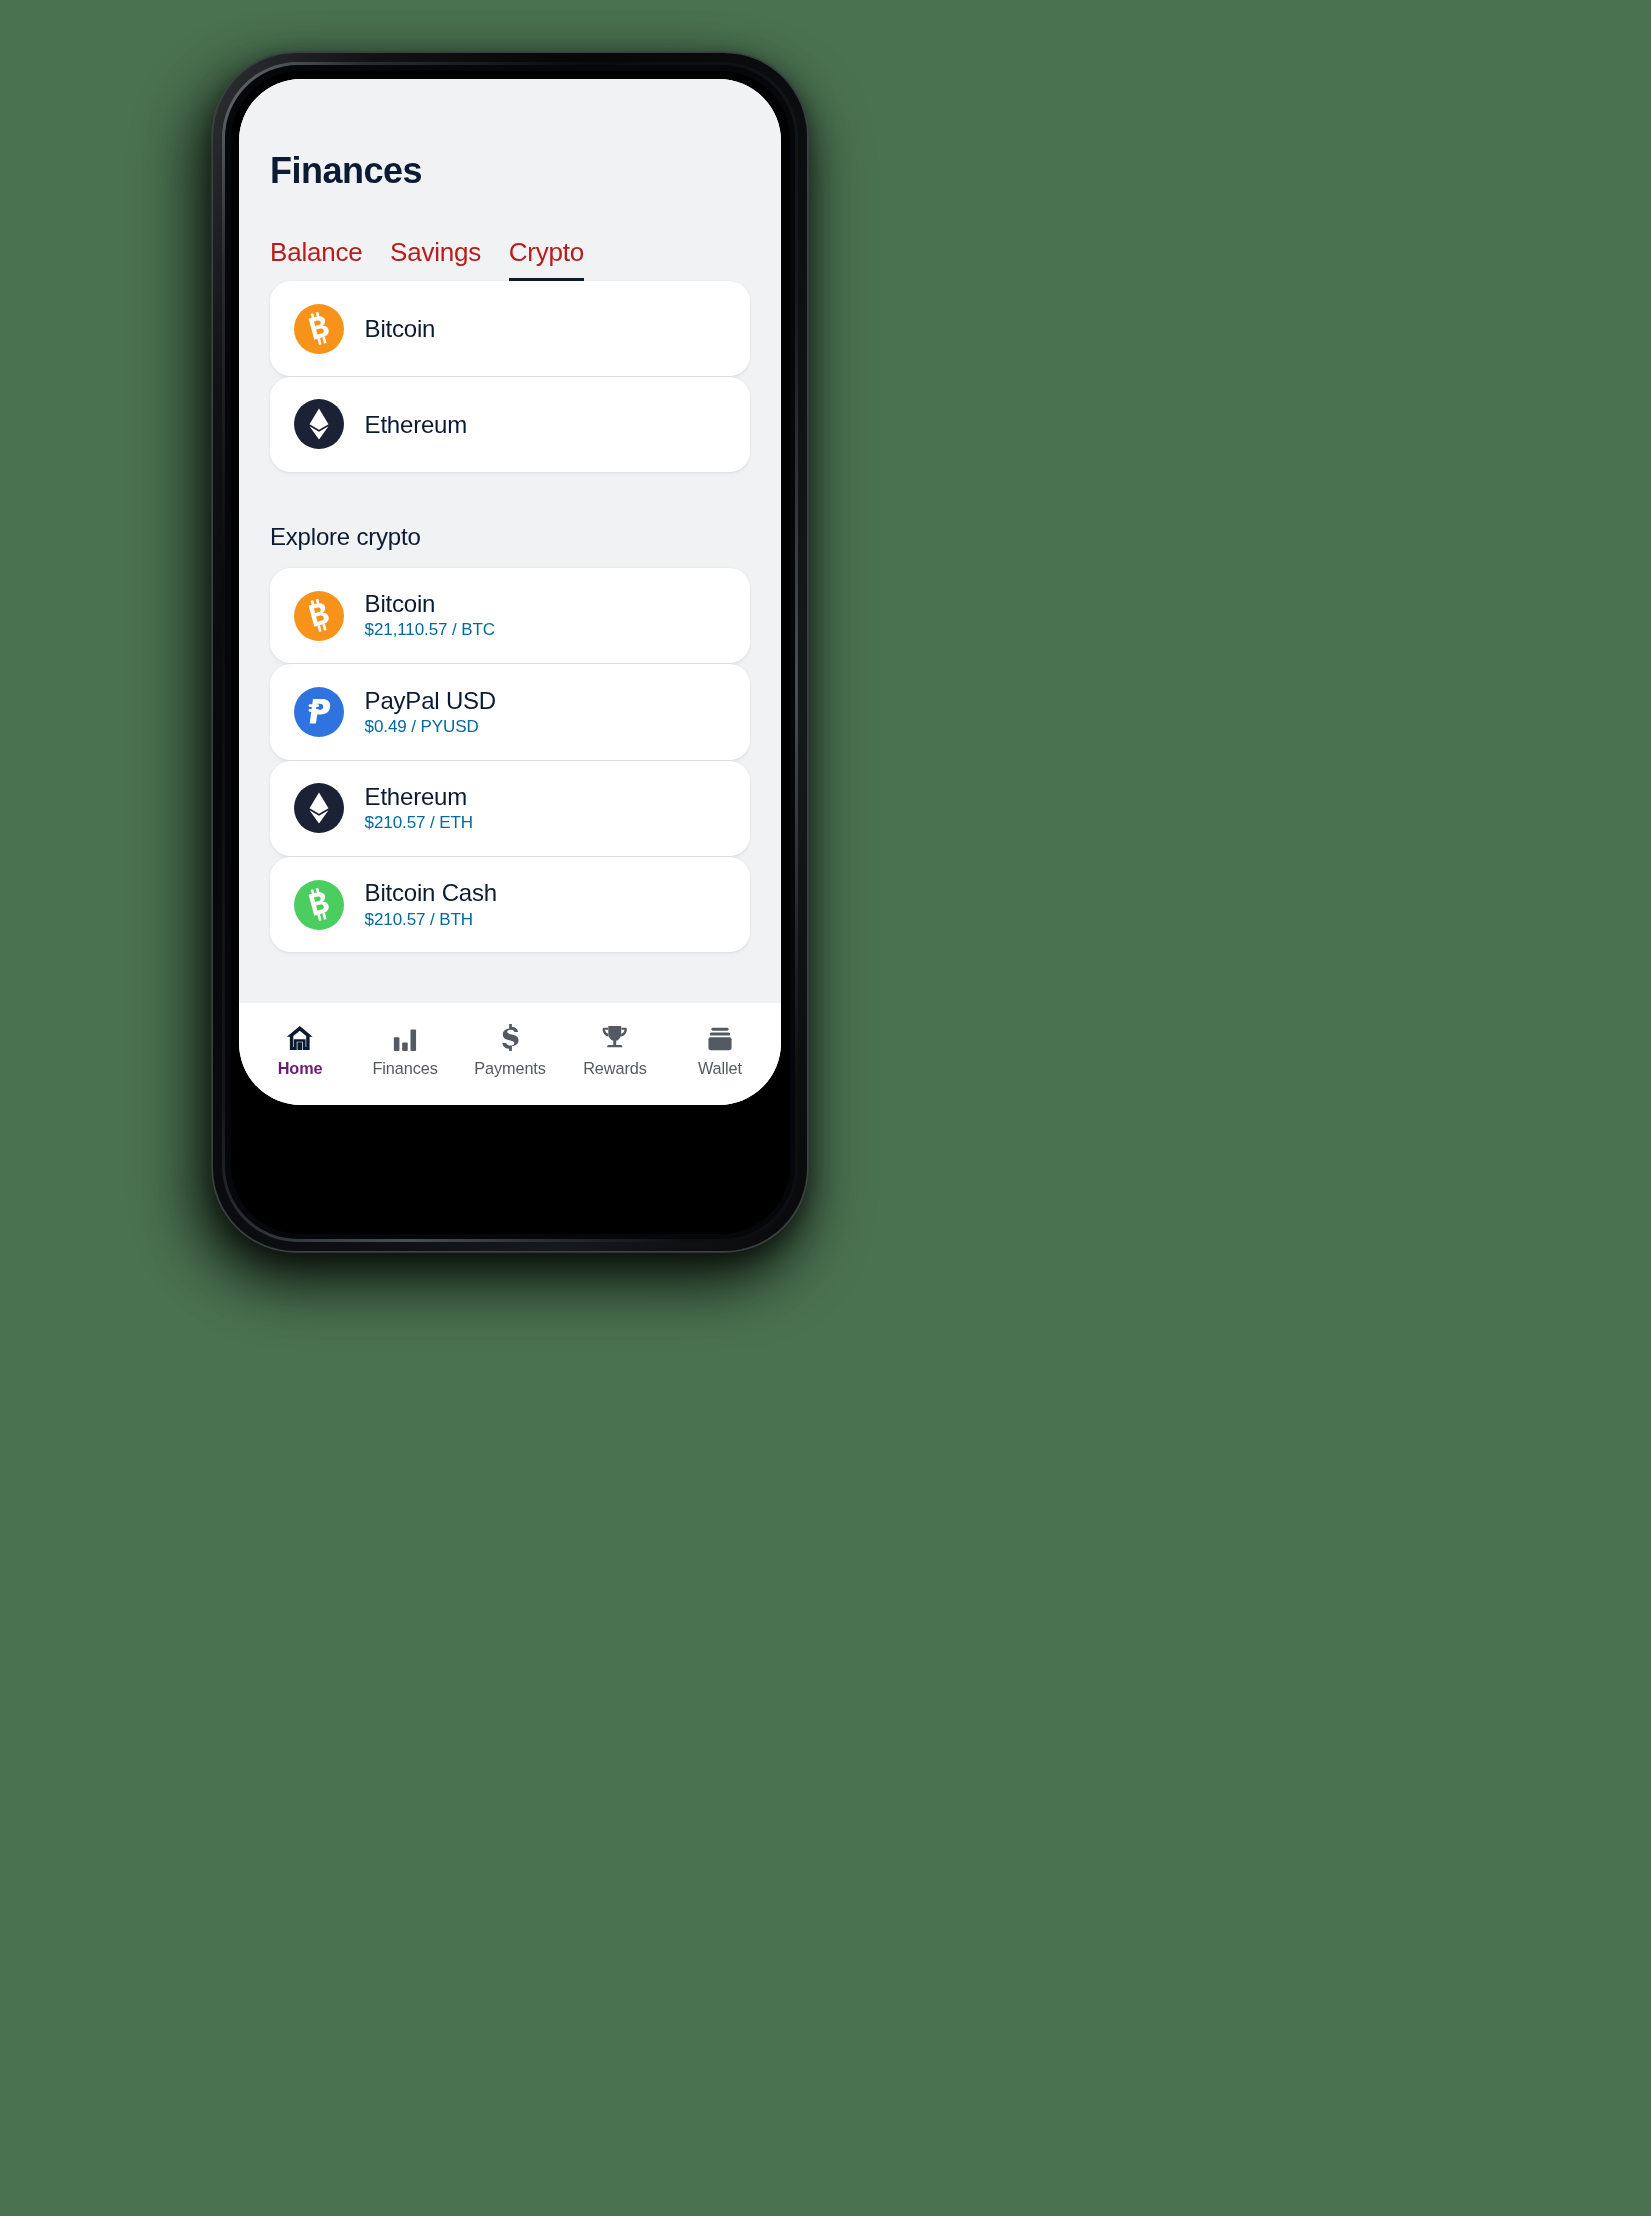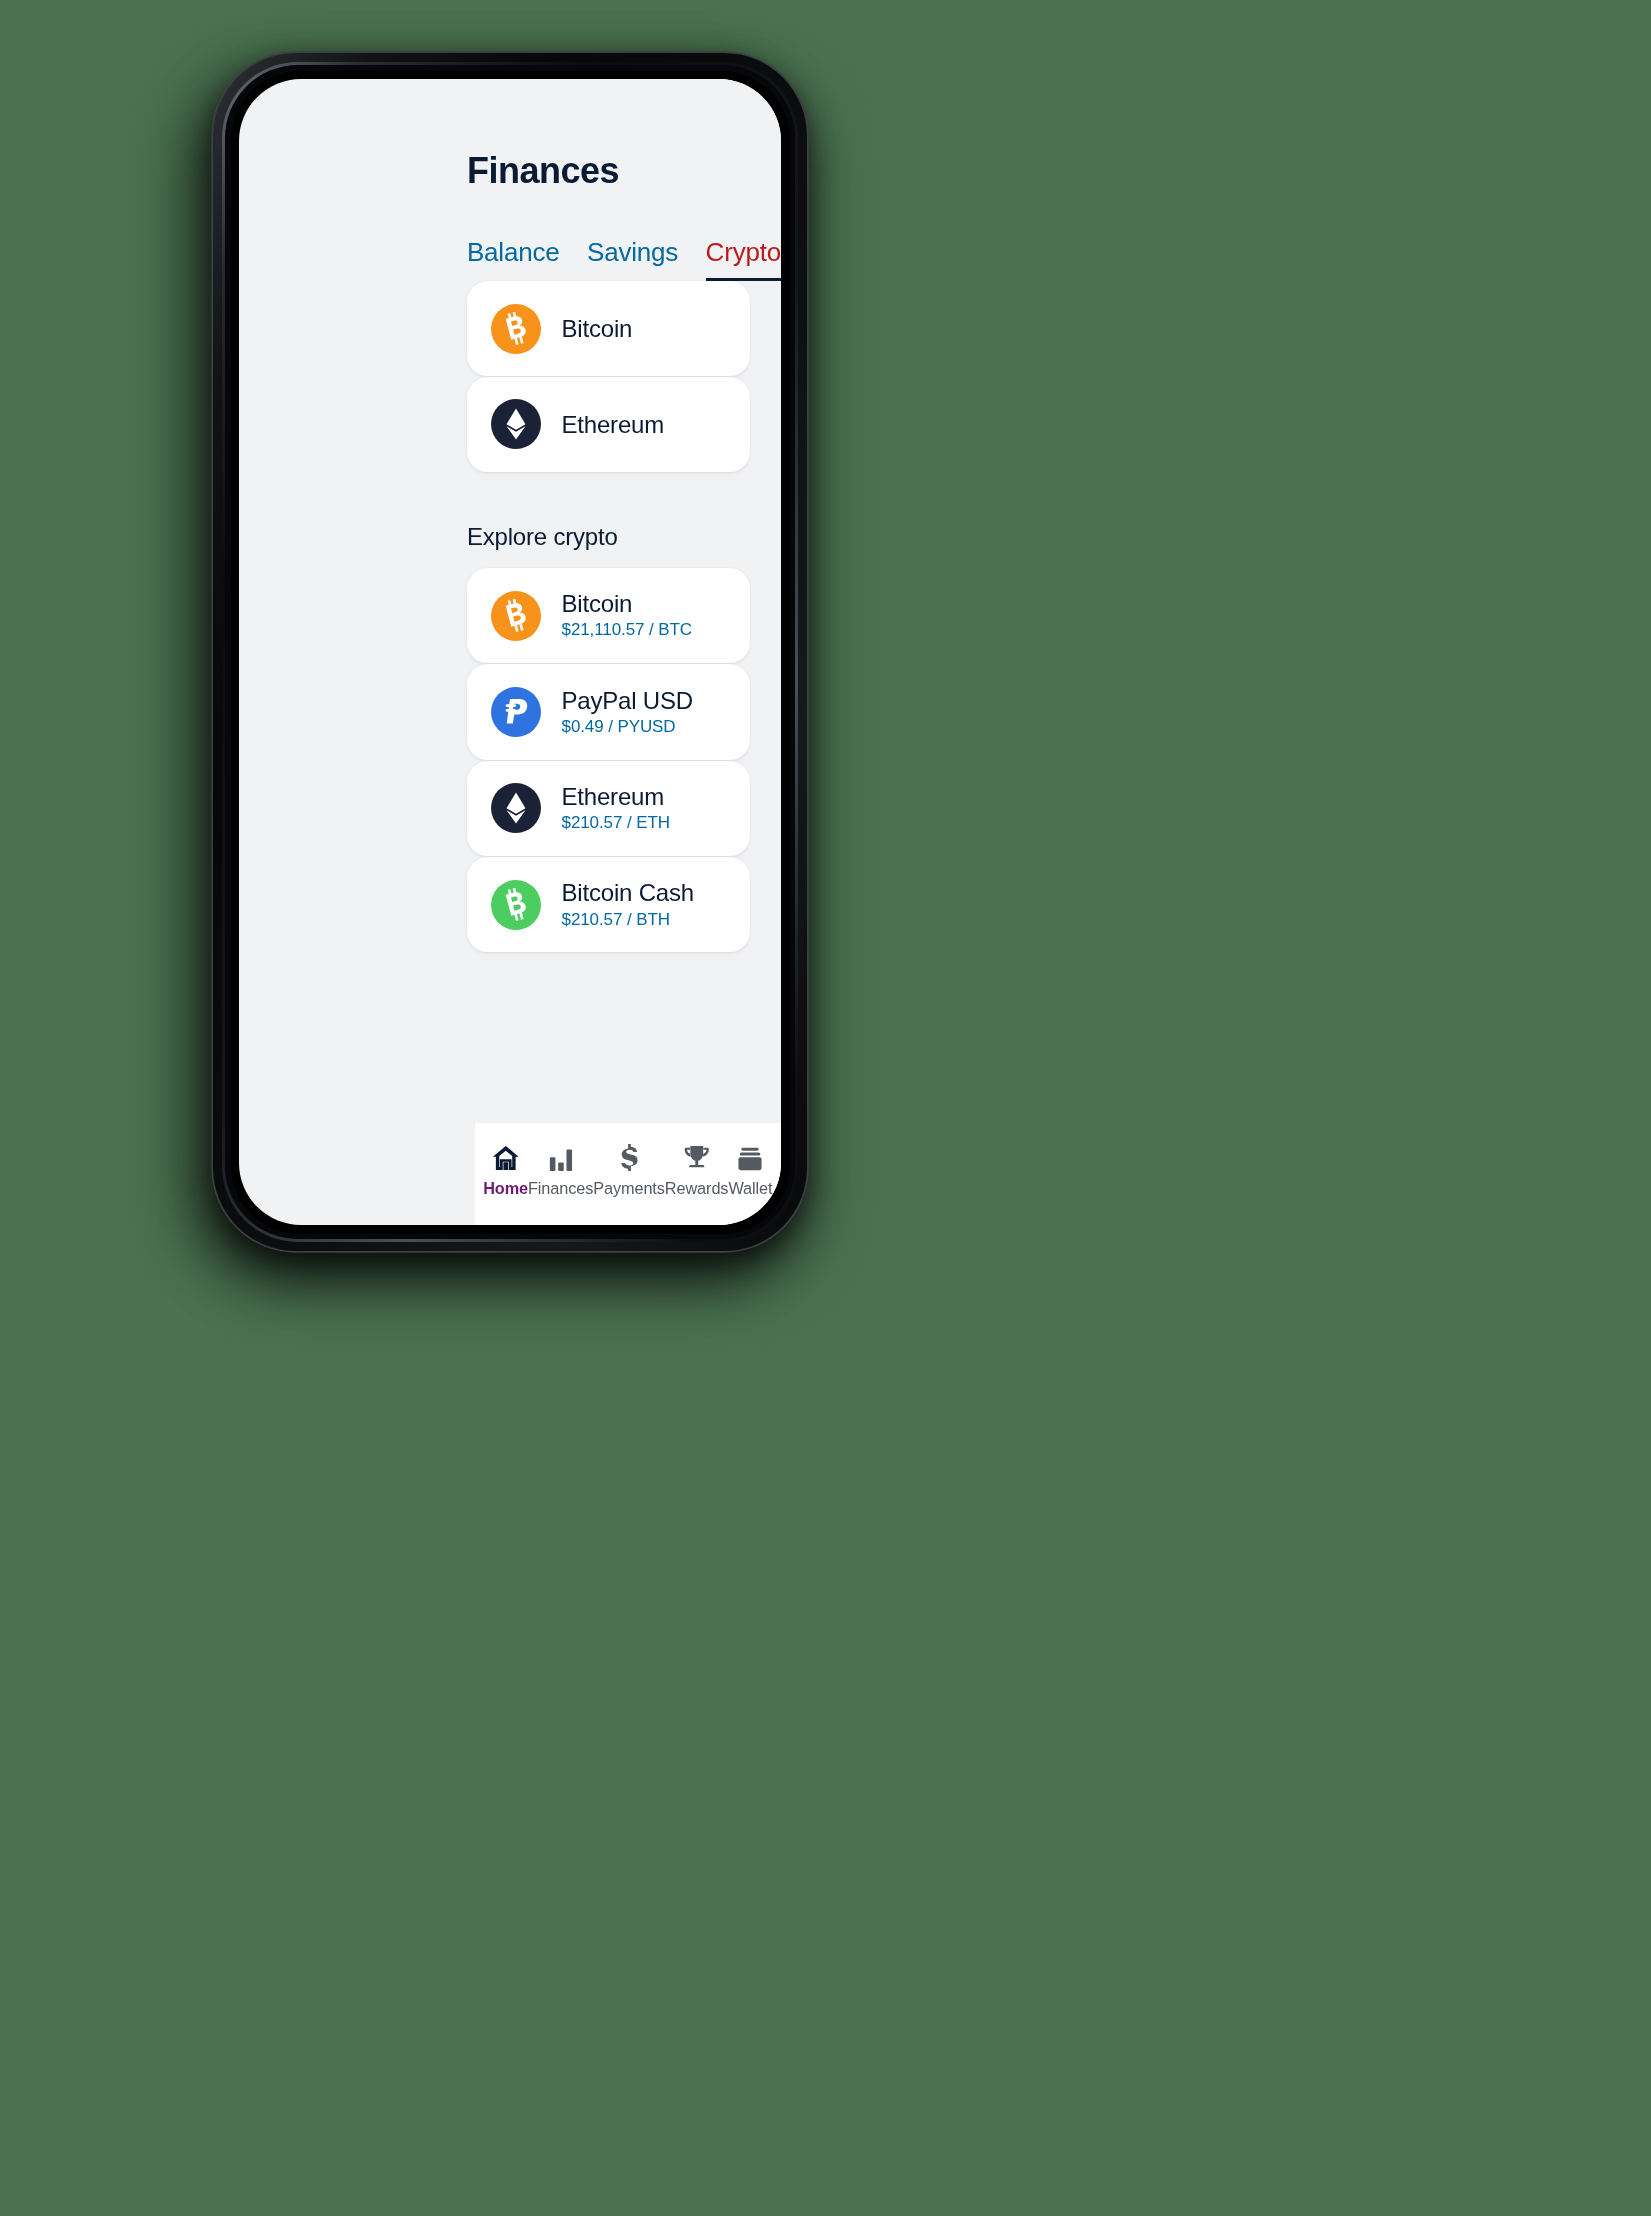--- a/index.html
+++ b/index.html
@@ -51,25 +51,25 @@
     left:231px; top:71px;
     width:559px; height:1163px;
     border-radius:69px;
     background:#000;
   }
 
   
   .screen {
     position:absolute;
     left:239px; top:79px;
-    width:542px; height:1146px;
+    width:542px; height:1026px;
     border-radius:62px;
     overflow:hidden;
     background:#f1f2f4;
-    display:flex; flex-direction:column;align-items:flex-end;
+    display:flex; flex-direction:column;
   }
   .screen-scroll {
     flex:1 1 auto;
     overflow:hidden;
     position:relative;
     background:#f1f2f4;
     padding:0 0 0 0;
   }
 
   
@@ -83,21 +83,21 @@
 
   
   .tabs {
     display:flex;
     gap:27.5px;
     padding:45px 0 0 31px;
     align-items:flex-start;
   }
   .tab {
     font-size:26px;
-    color:#0369a1;
+    color:#b91c1c;
     padding-bottom:10.3px;
     background:none; border:none;
     font-family:inherit;
     cursor:pointer;
     letter-spacing:-0.2px;
   }
   .tab.active {
     color:#b91c1c;
     border-bottom:3.4px solid #0b1b33;
   }

